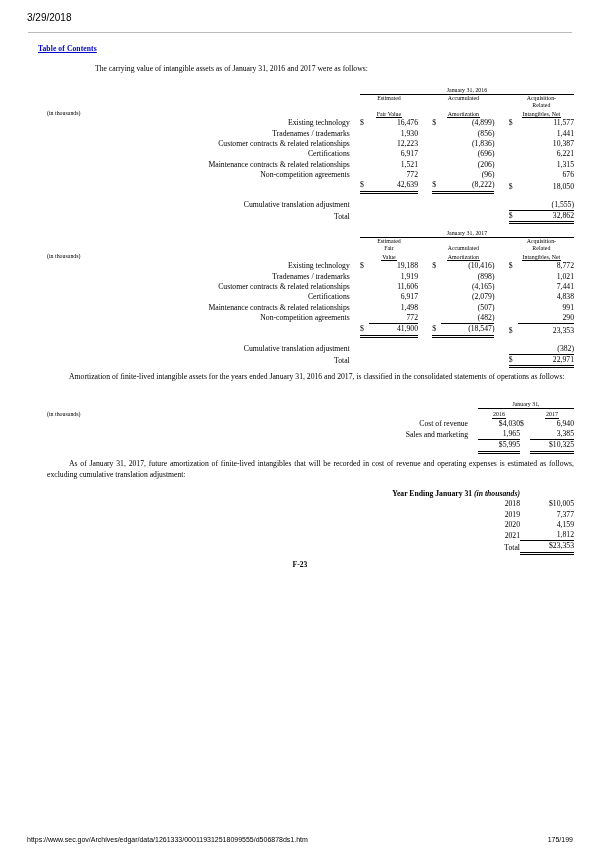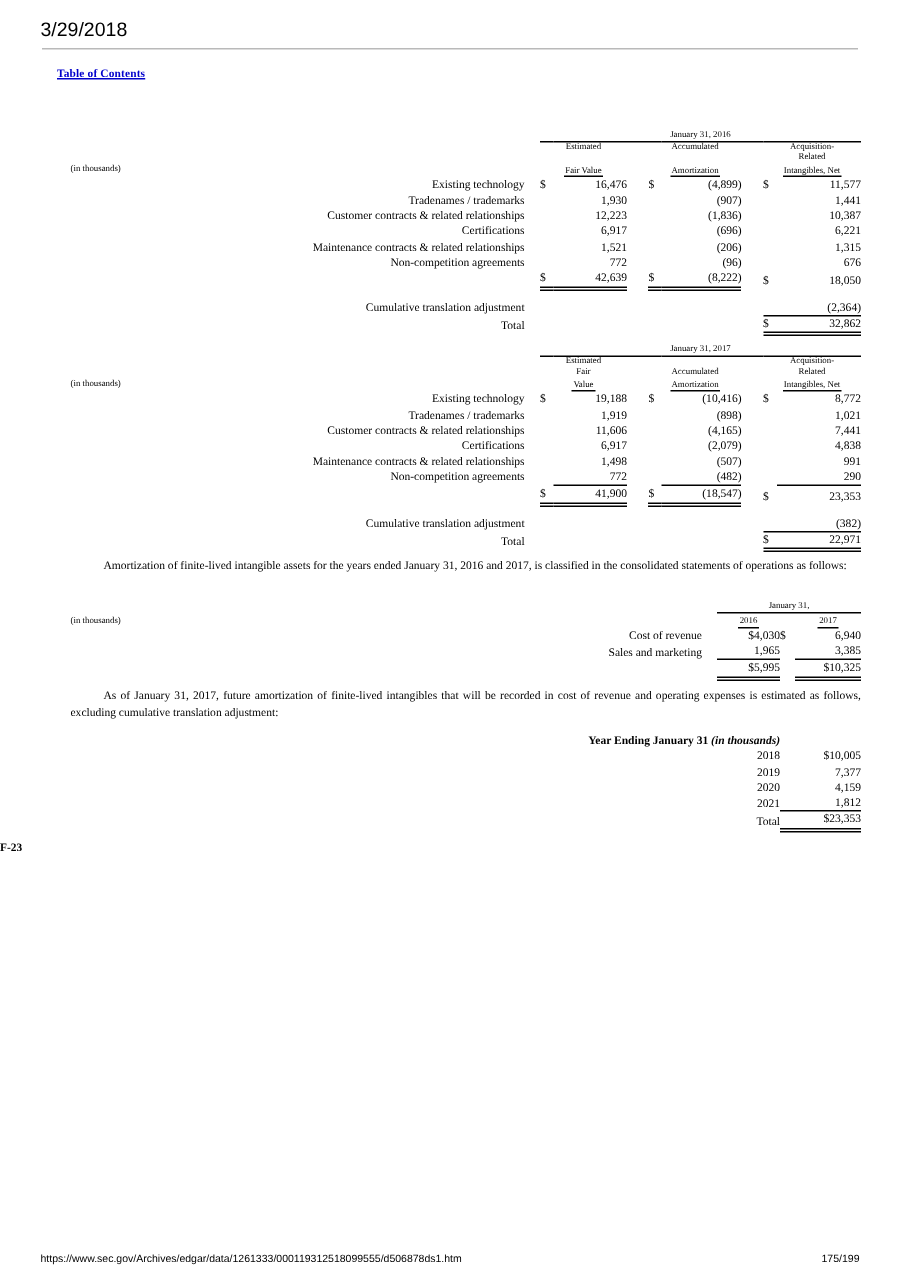--- a/index.html
+++ b/index.html
@@ -17,21 +17,21 @@
   }
 
   
   .print-header {
     position: absolute;
     top: 12px;
     left: 0;
     width: 600px;
     height: 14px;
     font-family: "Liberation Sans", "DejaVu Sans", sans-serif;
-    font-size: 13px;
+    font-size: 10px;
     color: #000;
   }
   .print-header .ph-date { position: absolute; left: 27px; top: 0; }
   .print-header .ph-title { position: absolute; left: 0; top: 0; width: 600px; text-align: center; }
 
   .header-rule {
     position: absolute;
     left: 28px;
     top: 32px;
     width: 544px;
@@ -110,21 +110,21 @@
   .dbl-bot td.db { border-bottom: 3px double #000; }
   .single-under { border-bottom: 1px solid #000; }
 
   .spacer-row td { height: 6px; }
 
   .pagemark {
     position: absolute;
     top: 560px;
     left: 0;
     width: 600px;
-    text-align: left;
+    text-align: center;
     font-size: 7.6px;
     font-weight: bold;
   }
 
   
   .print-footer {
     position: absolute;
     bottom: 12px;
     left: 0;
     width: 600px;
@@ -140,20 +140,21 @@
 
 <div class="print-header">
   <div class="ph-date">3/29/2018</div>
 </div>
 <div class="header-rule"></div>
 
 <div class="page">
 
   <a class="toc-link" href="#">Table of Contents</a>
 
+  <div class="para" style="left:73px; top:64px; width:500px;">The carrying value of intangible assets as of January 31, 2016 and 2017 were as follows:</div>
 
   <table class="fin" style="left:47px; top:86px; width:527px;">
     <colgroup>
       <col style="width:297px">
       <col style="width:10px">
         <col style="width:9px">
         <col style="width:48px">
       <col style="width:14px">
         <col style="width:9px">
         <col style="width:52px">
@@ -207,21 +208,21 @@
         <td class="cur">$</td>
         <td class="num">11,577</td>
       </tr>
       <tr>
         <td class="lbl">Tradenames / trademarks</td>
           <td></td>
         <td class="cur"></td>
         <td class="num">1,930</td>
           <td></td>
         <td class="cur"></td>
-        <td class="num">(907)</td>
+        <td class="num">(856)</td>
           <td></td>
         <td class="cur"></td>
         <td class="num">1,441</td>
       </tr>
       <tr>
         <td class="lbl">Customer contracts &amp; related relationships</td>
           <td></td>
         <td class="cur"></td>
         <td class="num">12,223</td>
           <td></td>
@@ -286,21 +287,21 @@
       <tr>
         <td class="lbl">Cumulative translation adjustment</td>
           <td></td>
         <td></td>
           <td></td>
           <td></td>
           <td></td>
           <td></td>
           <td></td>
         <td class="cur single-under"></td>
-        <td class="num single-under">(2,364)</td>
+        <td class="num single-under">(1,555)</td>
       </tr>
       <tr class="dbl-bot">
         <td class="lbl bold">Total</td>
           <td></td>
         <td></td>
           <td></td>
           <td></td>
           <td></td>
           <td></td>
           <td></td>

